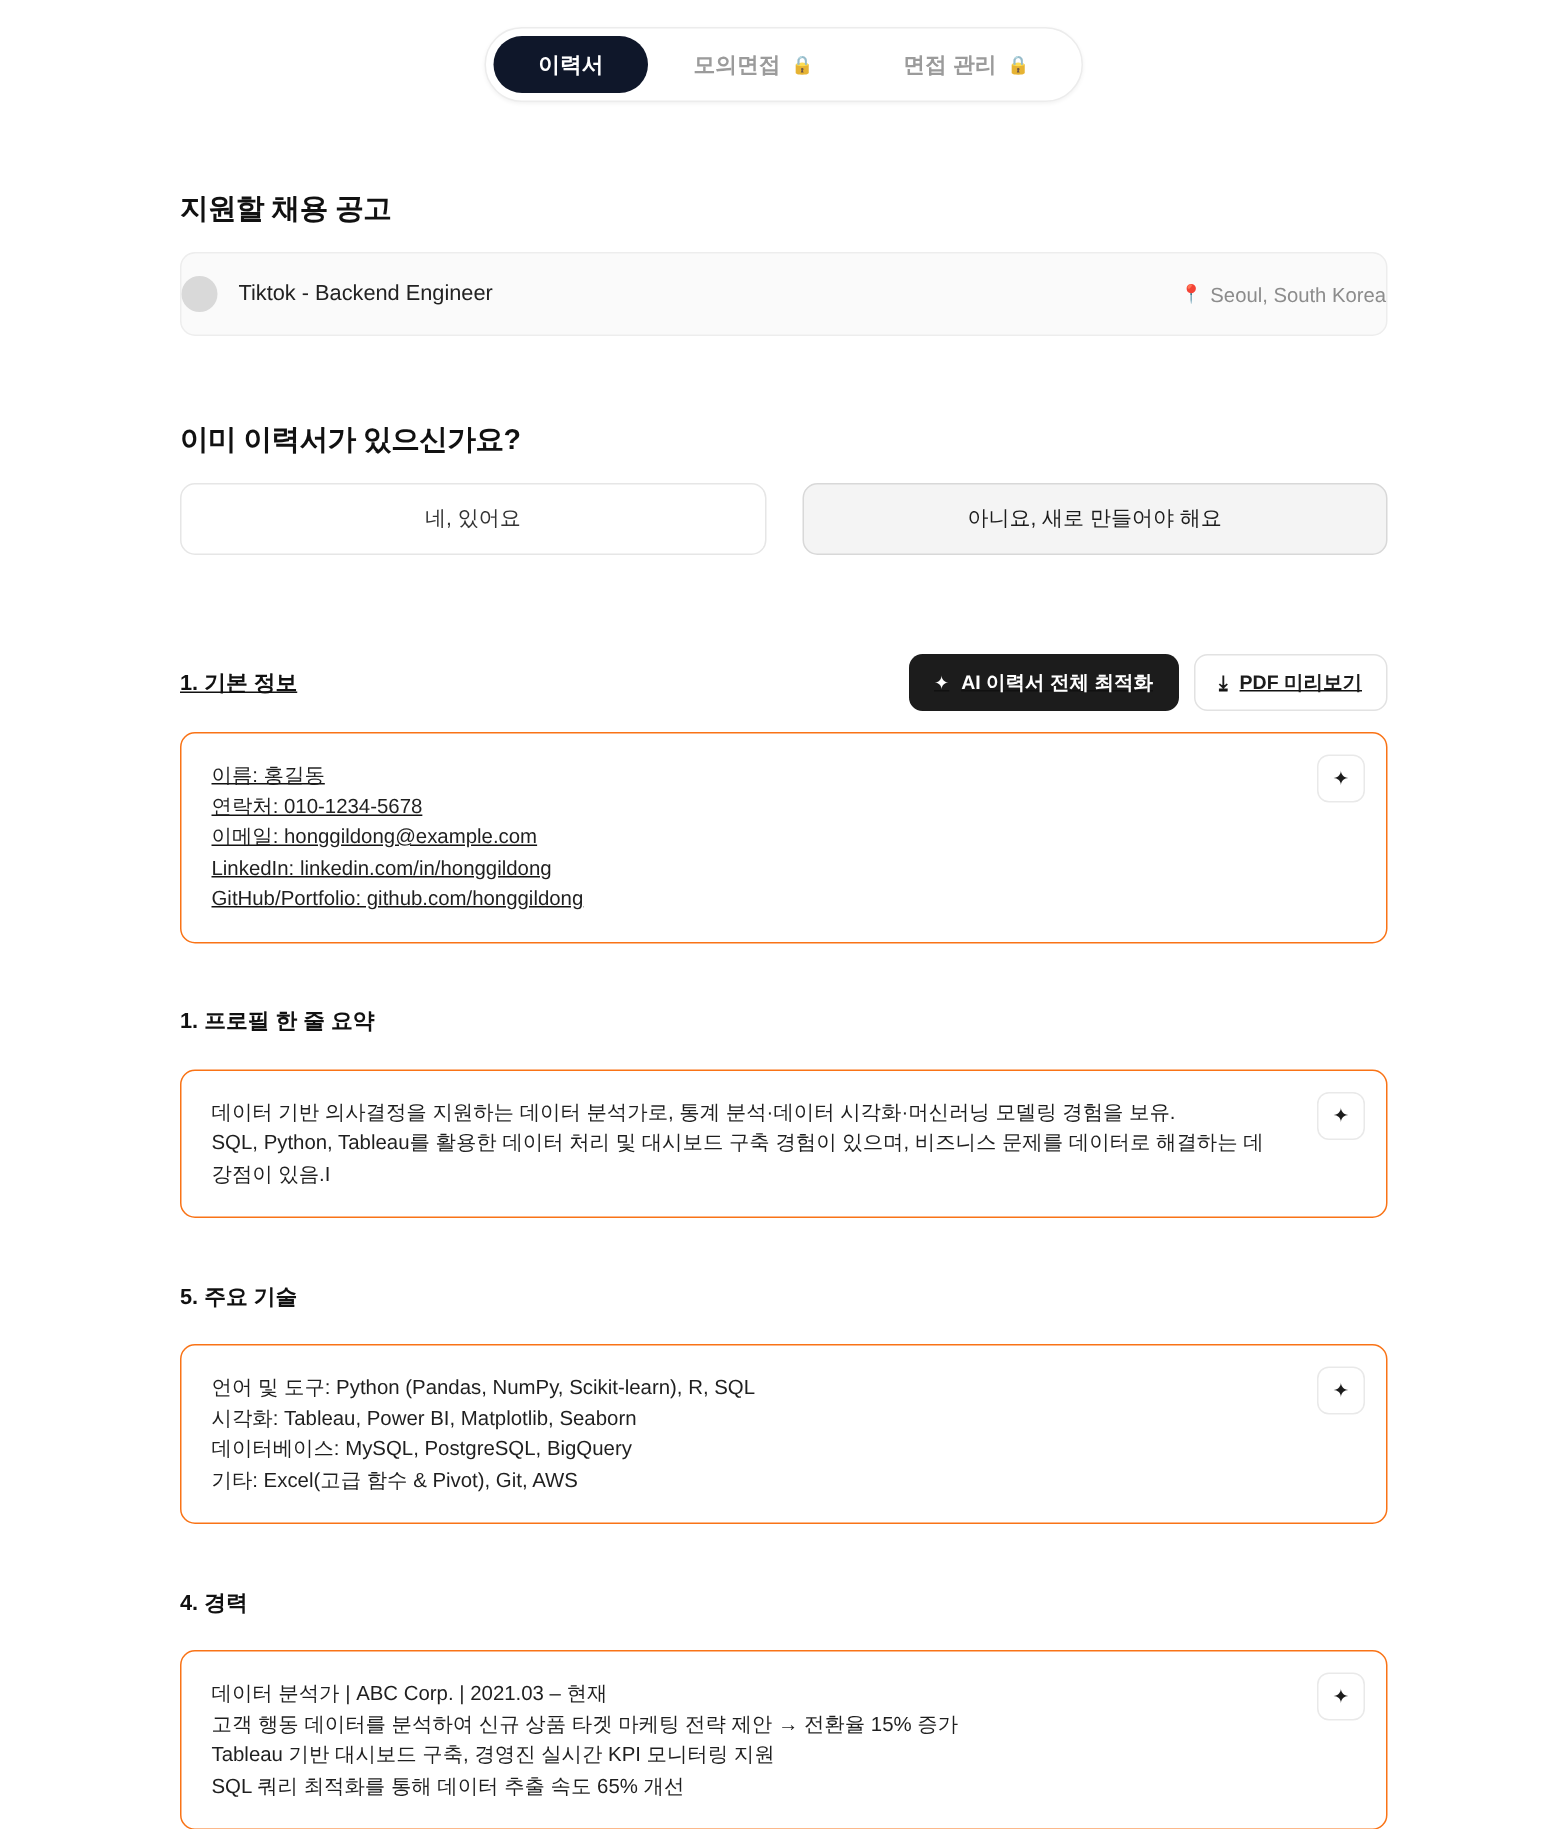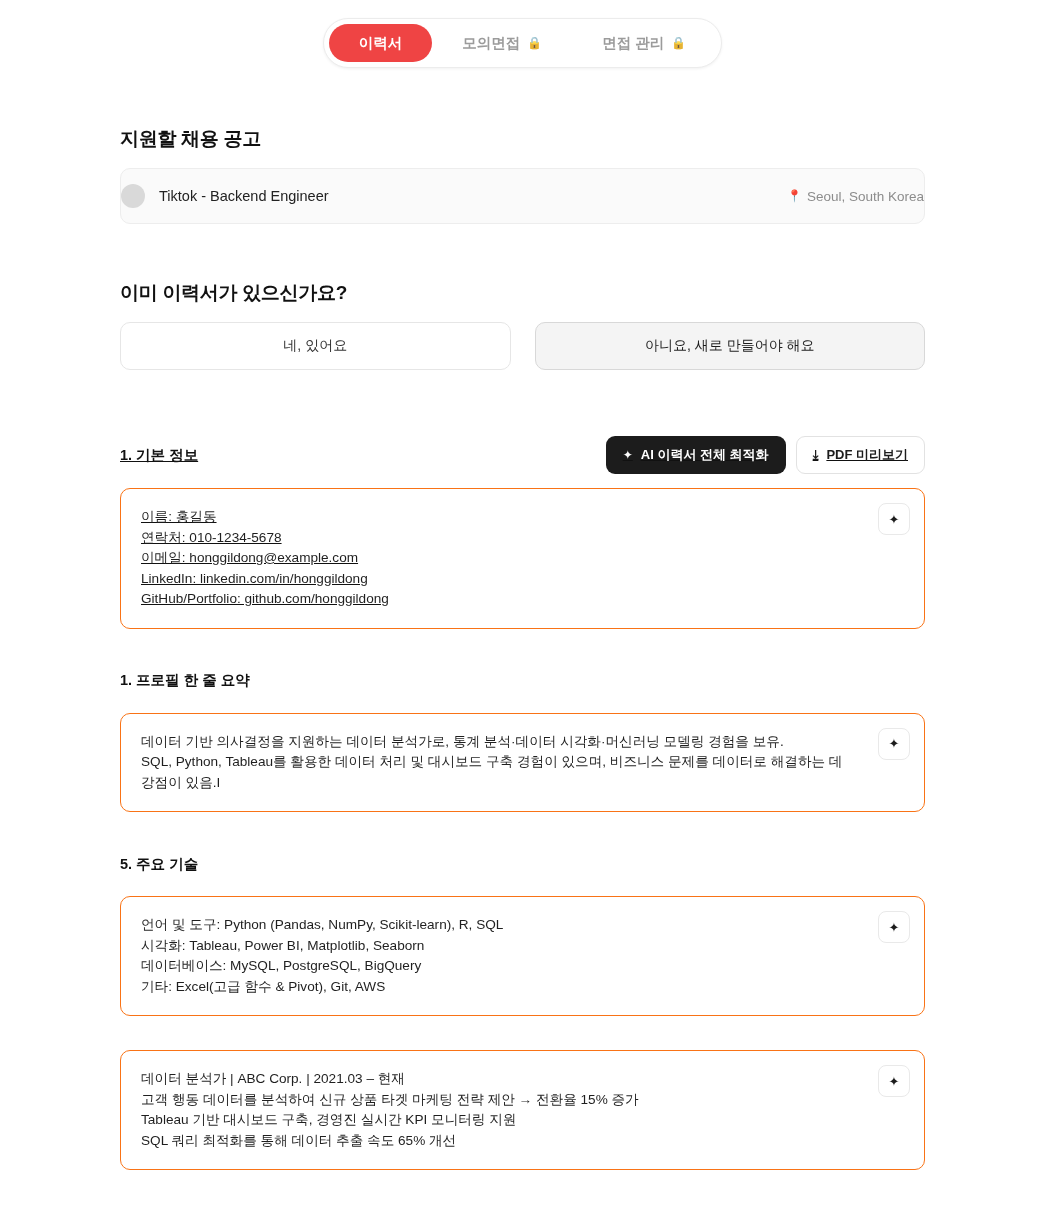--- a/index.html
+++ b/index.html
@@ -40,21 +40,21 @@
     height: 38px;
     padding: 0 30px;
     border-radius: 999px;
     font-size: 14.5px;
     font-weight: 700;
     color: #9b9b9b;
     cursor: pointer;
     white-space: nowrap;
   }
   .tab.active {
-    background: #ef4444;
+    background: #0f172a;
     color: #ffffff;
   }
   .lock-icon { font-size: 12px; line-height: 1; opacity: .85; }
 
   
   .page {
     width: 1045px;
     padding: 0 120px;
   }
 
@@ -288,20 +288,23 @@
 시각화: Tableau, Power BI, Matplotlib, Seaborn
 데이터베이스: MySQL, PostgreSQL, BigQuery
 기타: Excel(고급 함수 &amp; Pivot), Git, AWS</p>
         <div class="magic-btn">
           <span>✦</span>
         </div>
       </div>
     </div>
 
     <div class="block">
+      <div class="sec-head">
+        <div class="sec-label">4. 경력</div>
+      </div>
       <div class="card">
         <p>데이터 분석가 | ABC Corp. | 2021.03 – 현재
 고객 행동 데이터를 분석하여 신규 상품 타겟 마케팅 전략 제안 → 전환율 15% 증가
 Tableau 기반 대시보드 구축, 경영진 실시간 KPI 모니터링 지원
 SQL 쿼리 최적화를 통해 데이터 추출 속도 65% 개선</p>
 
         <div class="magic-btn">
           <span>✦</span>
         </div>
       </div>

